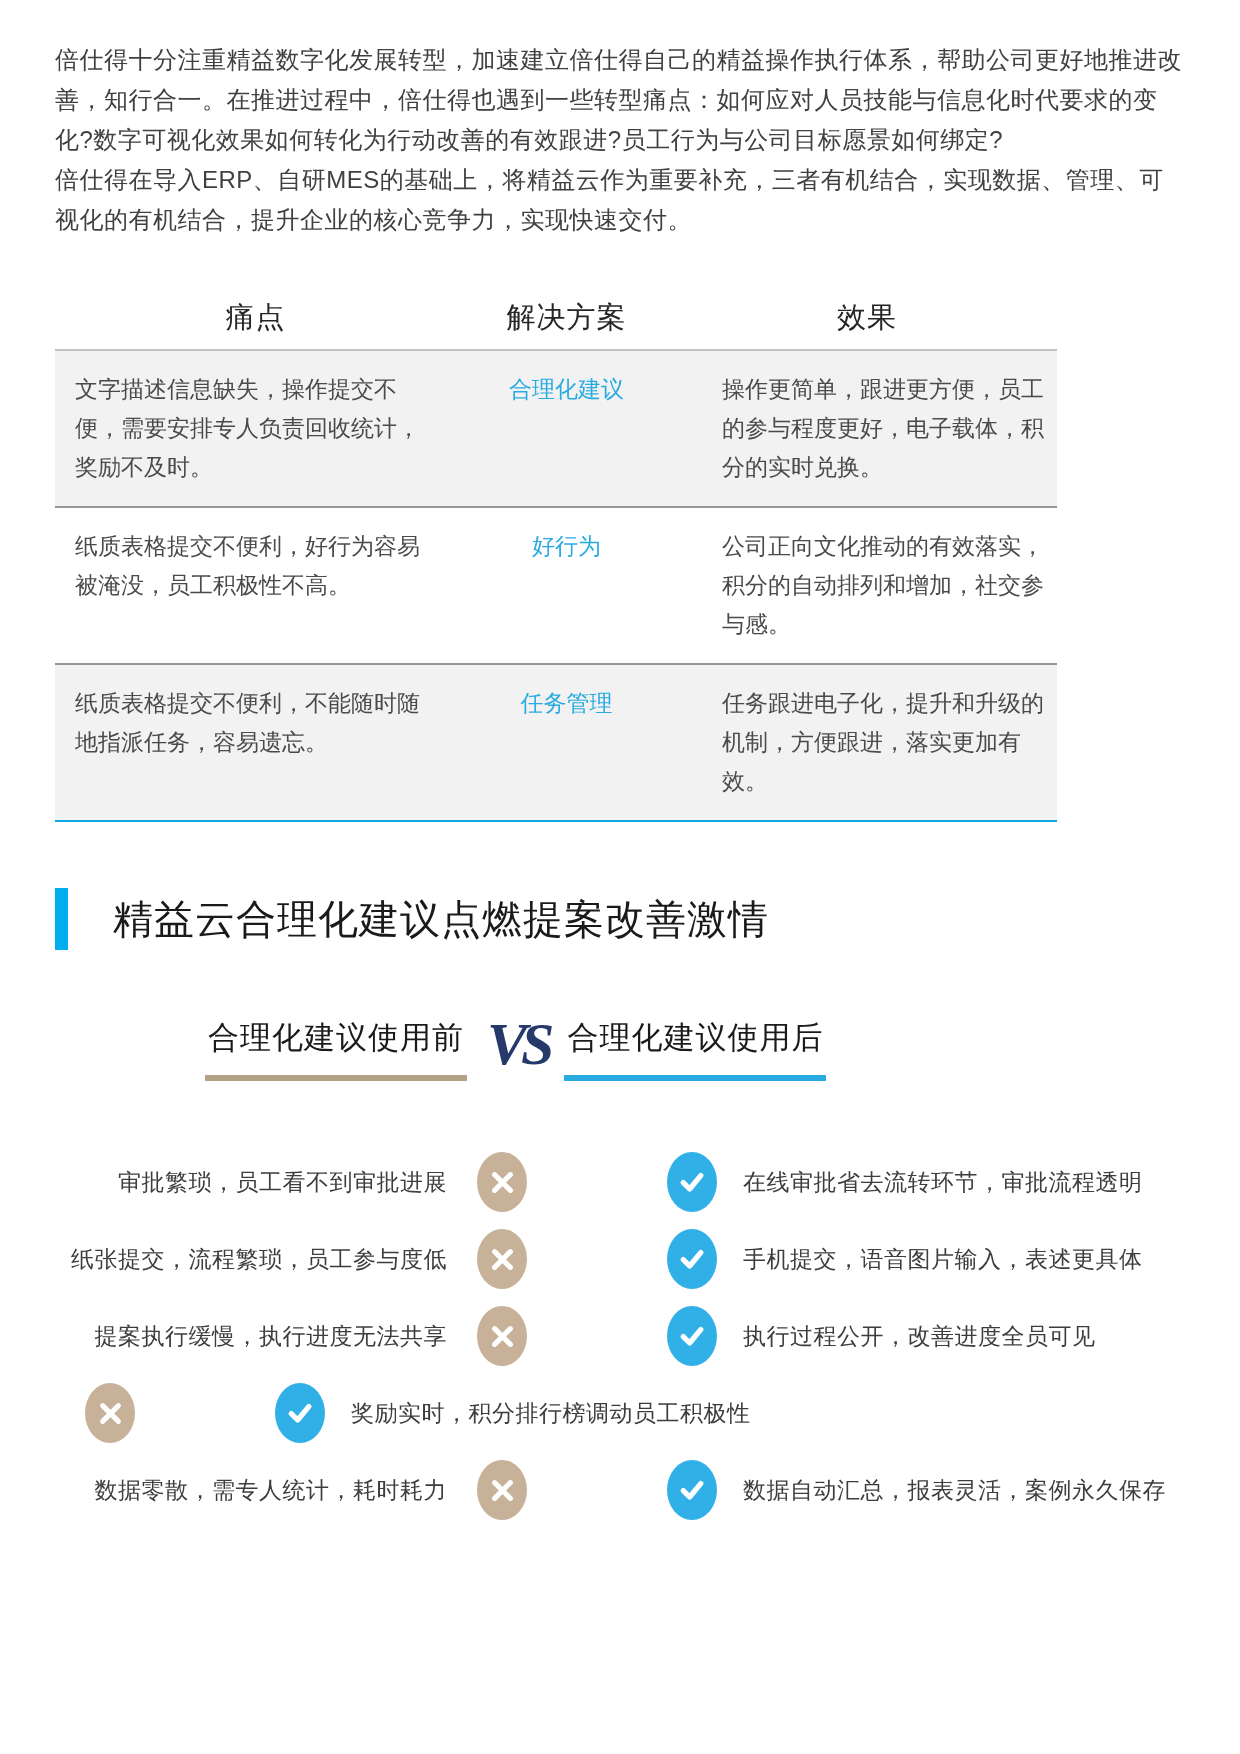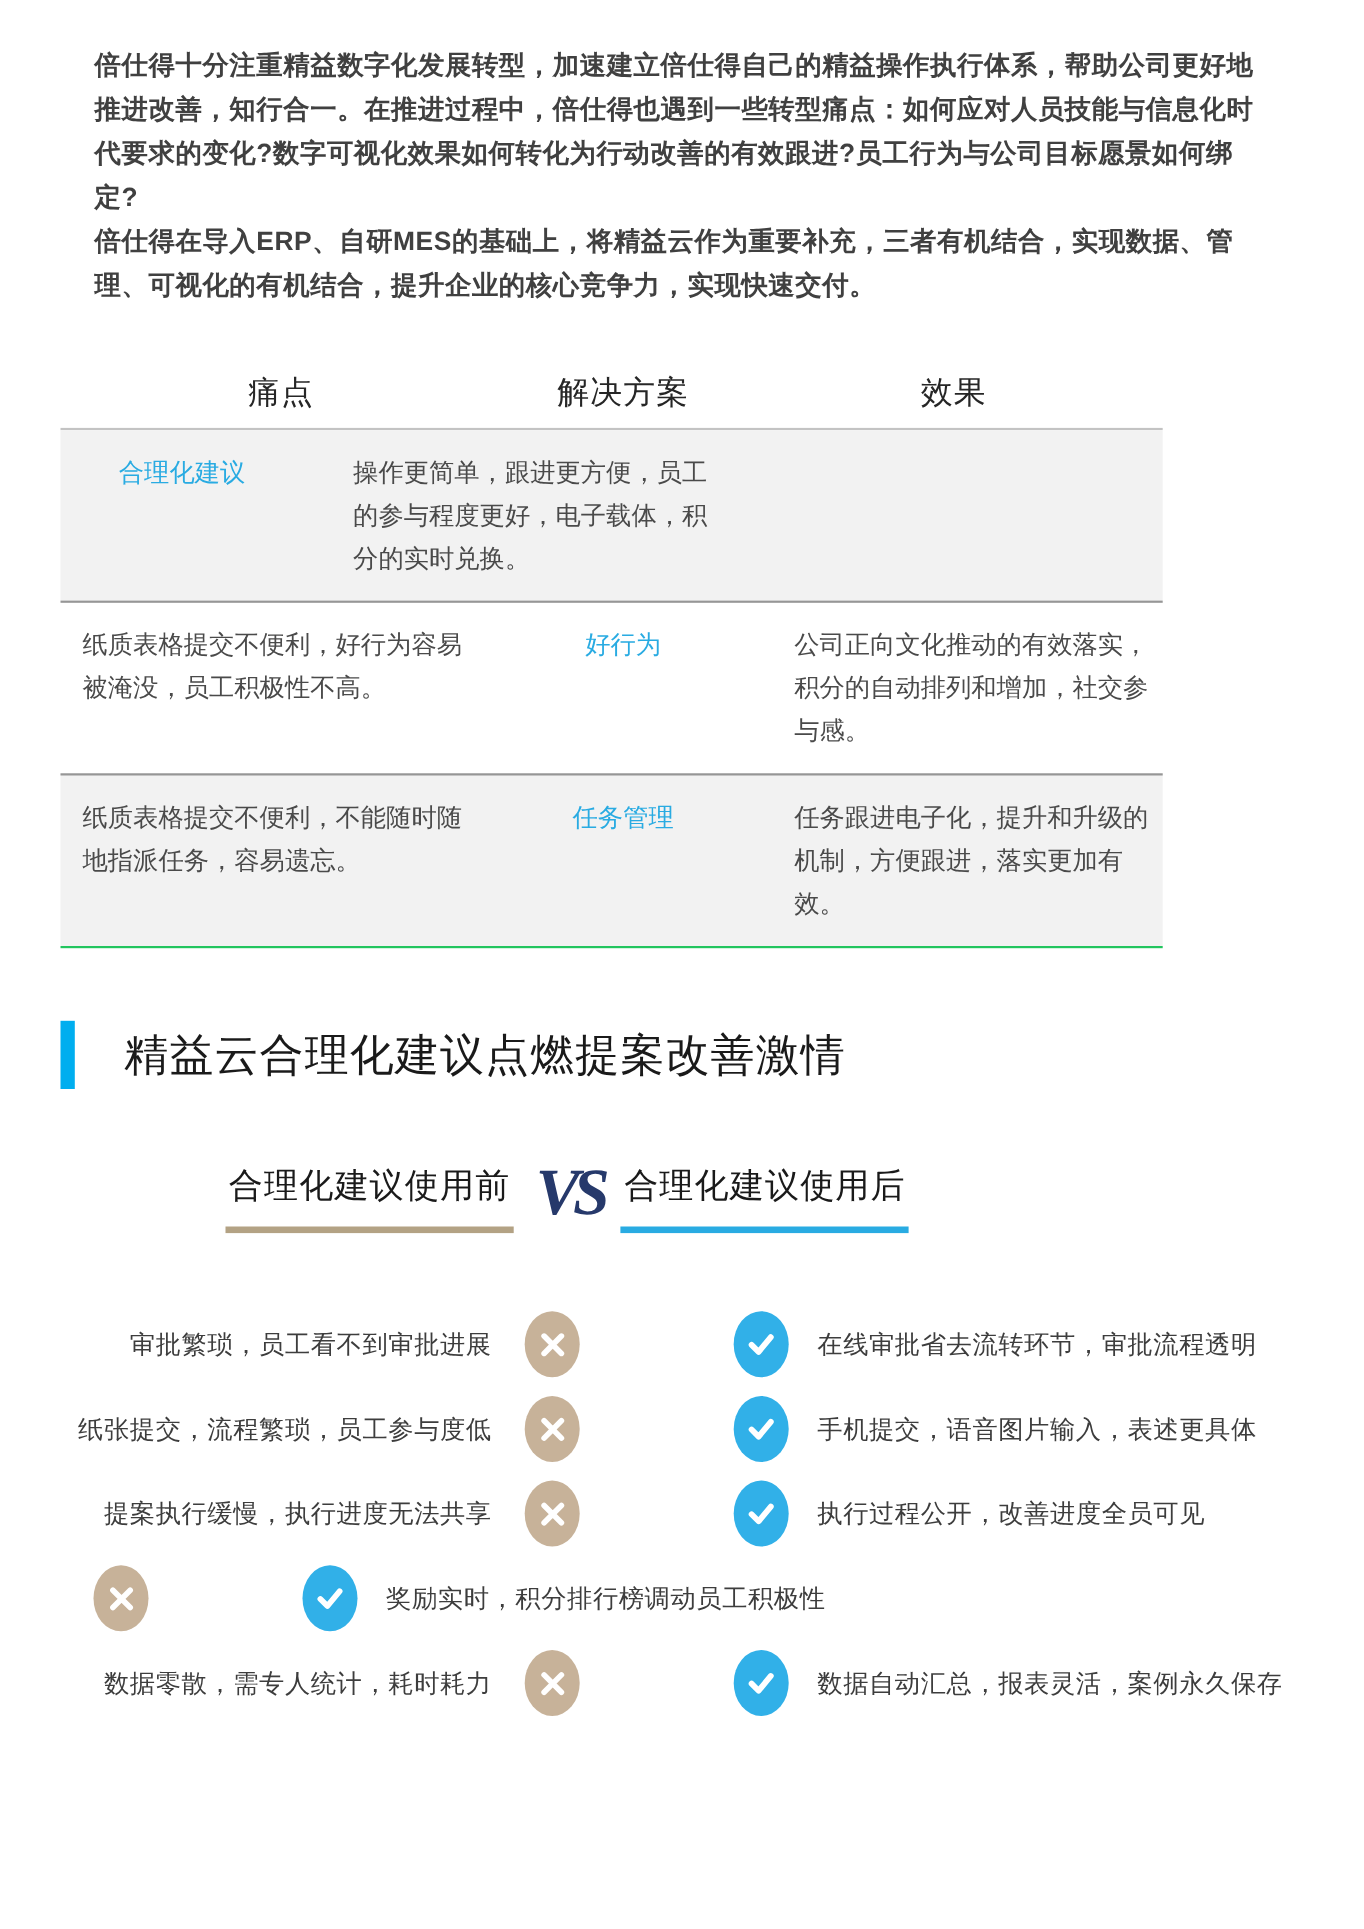--- a/index.html
+++ b/index.html
@@ -16,35 +16,35 @@
   *{margin:0;padding:0;box-sizing:border-box;}
   body{background:#e9e9e9;font-family:"Liberation Sans","DejaVu Sans",sans-serif;}
   .page{width:1240px;height:1754px;background:#ffffff;margin:0 auto;overflow:hidden;position:relative;}
 
   
   .sec-header{display:flex;align-items:center;margin:70px 55px 0;}
   .accent-bar{width:13px;height:62px;background:var(--c-accent);flex:none;}
   .sec-title{margin-left:45px;font-size:40px;font-weight:500;color:#1a1a1a;letter-spacing:1px;}
 
   
-  .intro{margin:40px 86px 0;font-size:24px;line-height:40px;color:var(--c-text);letter-spacing:.5px;font-weight:bold;}
+  .intro{margin:40px 55px 0;font-size:24px;line-height:40px;color:var(--c-text);letter-spacing:.5px;}
   .intro p{margin:0;}
 
   
   .challenge-table{margin:58px 0 0 55px;width:1002px;font-size:23px;line-height:39px;color:#4a4a4a;}
   .thead{display:flex;align-items:flex-end;padding-bottom:12px;border-bottom:2px solid #c3c3c3;
          font-size:29px;color:#262626;letter-spacing:1px;}
   .th{text-align:center;}
   .th-pain{width:401px;}
   .th-solution{width:221px;}
   .th-effect{width:380px;}
   .trow{display:flex;padding:19px 0;}
   .trow.alt{background:var(--c-row_alt);}
   .trow + .trow{border-top:2px solid #969696;}
-  .challenge-table{border-bottom:2px solid #22c55e;}
+  .challenge-table{border-bottom:2px solid #0ea5e9;}
   .col-pain{width:401px;padding:0 34px 0 20px;}
   .col-solution{width:221px;text-align:center;color:var(--c-link);}
   .col-effect{width:380px;padding:0 5px 0 45px;}
 
   
   .vs-row{display:flex;align-items:center;margin:64px 0 0 205px;width:fit-content;}
   .vs-label{font-size:31px;color:#1a1a1a;padding:0 3px 16px;border-bottom:6px solid;letter-spacing:1px;}
   .vs-label.before{border-bottom-color:var(--c-underline_before);}
   .vs-label.after{border-bottom-color:var(--c-underline_after);}
   .vs-mark{font-family:"Liberation Serif","DejaVu Serif",serif;font-style:italic;font-weight:700;
@@ -71,20 +71,21 @@
   </div>
 
   <div class="challenge-table">
     <div class="thead">
       <div class="th th-pain">痛点</div>
       <div class="th th-solution">解决方案</div>
       <div class="th th-effect">效果</div>
     </div>
 
     <div class="trow alt">
+      <div class="col-pain">文字描述信息缺失，操作提交不便，需要安排专人负责回收统计，奖励不及时。</div>
       <div class="col-solution">合理化建议</div>
       <div class="col-effect">操作更简单，跟进更方便，员工的参与程度更好，电子载体，积分的实时兑换。</div>
     </div>
 
     <div class="trow">
       <div class="col-pain">纸质表格提交不便利，好行为容易被淹没，员工积极性不高。</div>
       <div class="col-solution">好行为</div>
       <div class="col-effect">公司正向文化推动的有效落实，积分的自动排列和增加，社交参与感。</div>
     </div>
 

